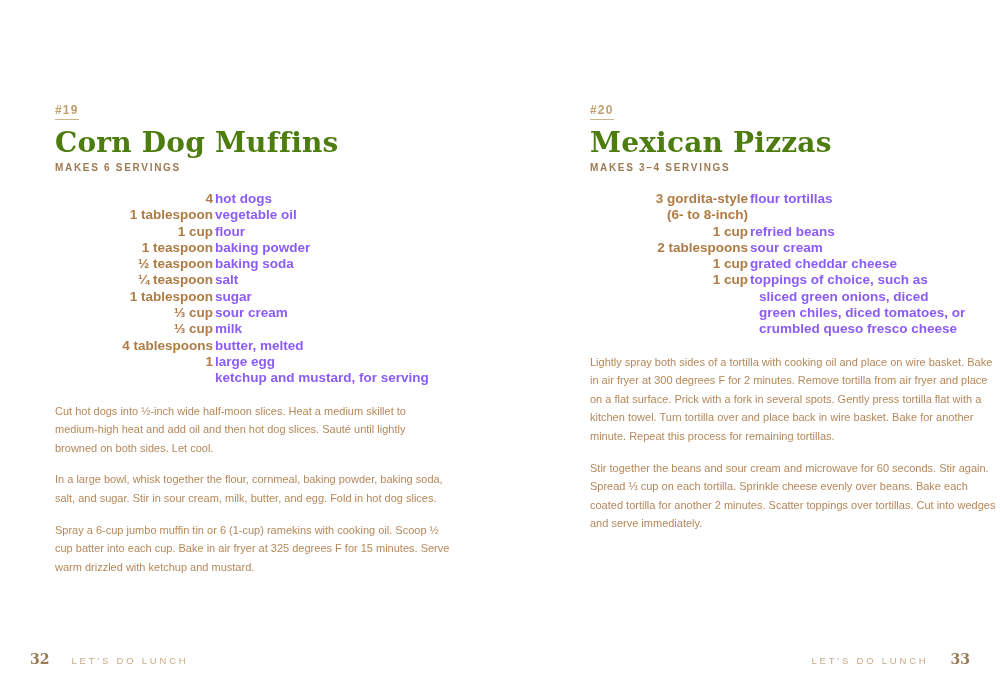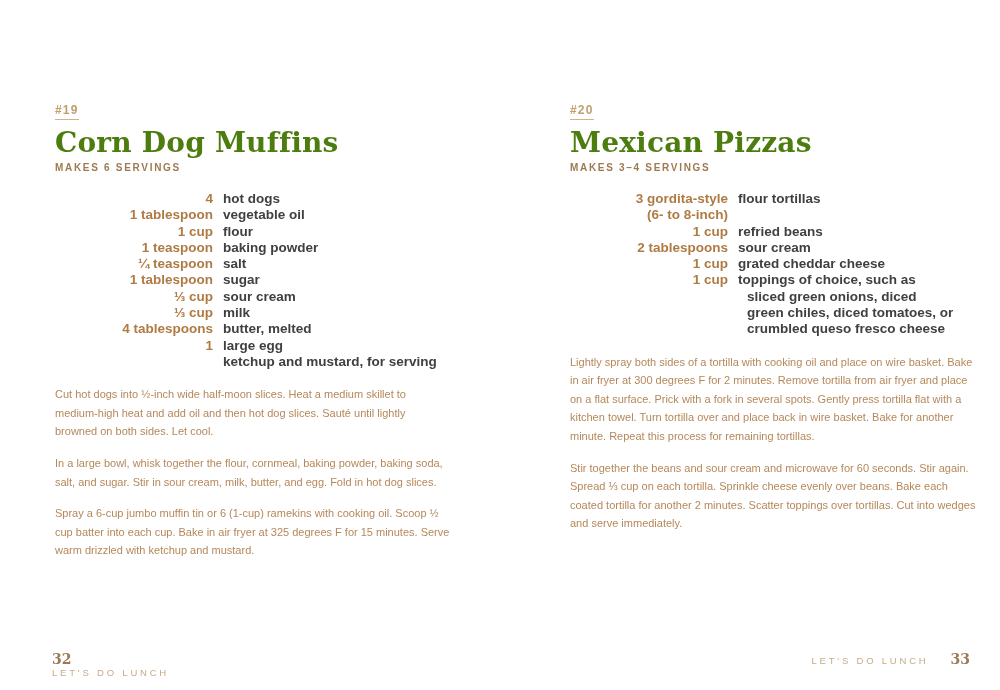--- a/index.html
+++ b/index.html
@@ -16,21 +16,21 @@
     width: 1000px;
     height: 632px;
     background: #ffffff;
     border-radius: 16px;
   }
   .recipe {
     position: absolute;
     top: 100px;
   }
   .recipe-left  { left: 55px;  width: 395px; }
-  .recipe-right { left: 570px; width: 408px; }
+  .recipe-right { left: 590px; width: 408px; }
 
   .recipe-number {
     display: inline-block;
     font-size: 12px;
     font-weight: bold;
     letter-spacing: 1.2px;
     color: #bfa06e;
     border-bottom: 1px solid #cdb48c;
     padding-bottom: 2px;
     margin-bottom: 4px;
@@ -60,24 +60,24 @@
   .ing-qty {
     width: 158px;
     flex: 0 0 158px;
     text-align: right;
     font-size: 13.5px;
     font-weight: bold;
     color: #af7b43;
     line-height: 16.3px;
   }
   .ing-name {
-    margin-left: 10px;
+    margin-left: 2px;
     font-size: 13.5px;
     font-weight: bold;
-    color: #404040;
+    color: #8b5cf6;
     line-height: 16.3px;
   }
   .ing-name .cont { padding-left: 9px; }
   .method p {
     font-size: 11px;
     line-height: 18.6px;
     color: #b5885a;
     margin: 0 0 13px 0;
   }
   .page-footer {
@@ -86,21 +86,20 @@
     left: 0;
     width: 1000px;
     height: 20px;
   }
   .footer-left {
     position: absolute;
     left: 30px;
     top: 0;
     display: flex;
     align-items: baseline;
-    flex-direction: column;
   }
   .footer-right {
     position: absolute;
     right: 30px;
     top: 0;
     display: flex;
     align-items: baseline;
   }
   .page-num {
     font-family: "DejaVu Serif", "Liberation Serif", serif;
@@ -150,20 +149,28 @@
           <div class="ing-name">
             <div>flour</div>
           </div>
         </div>
         <div class="ing-row">
           <div class="ing-qty">
             <div>1 teaspoon</div>
           </div>
           <div class="ing-name">
             <div>baking powder</div>
+          </div>
+        </div>
+        <div class="ing-row">
+          <div class="ing-qty">
+            <div>½ teaspoon</div>
+          </div>
+          <div class="ing-name">
+            <div>baking soda</div>
           </div>
         </div>
         <div class="ing-row">
           <div class="ing-qty">
             <div>¼ teaspoon</div>
           </div>
           <div class="ing-name">
             <div>salt</div>
           </div>
         </div>

